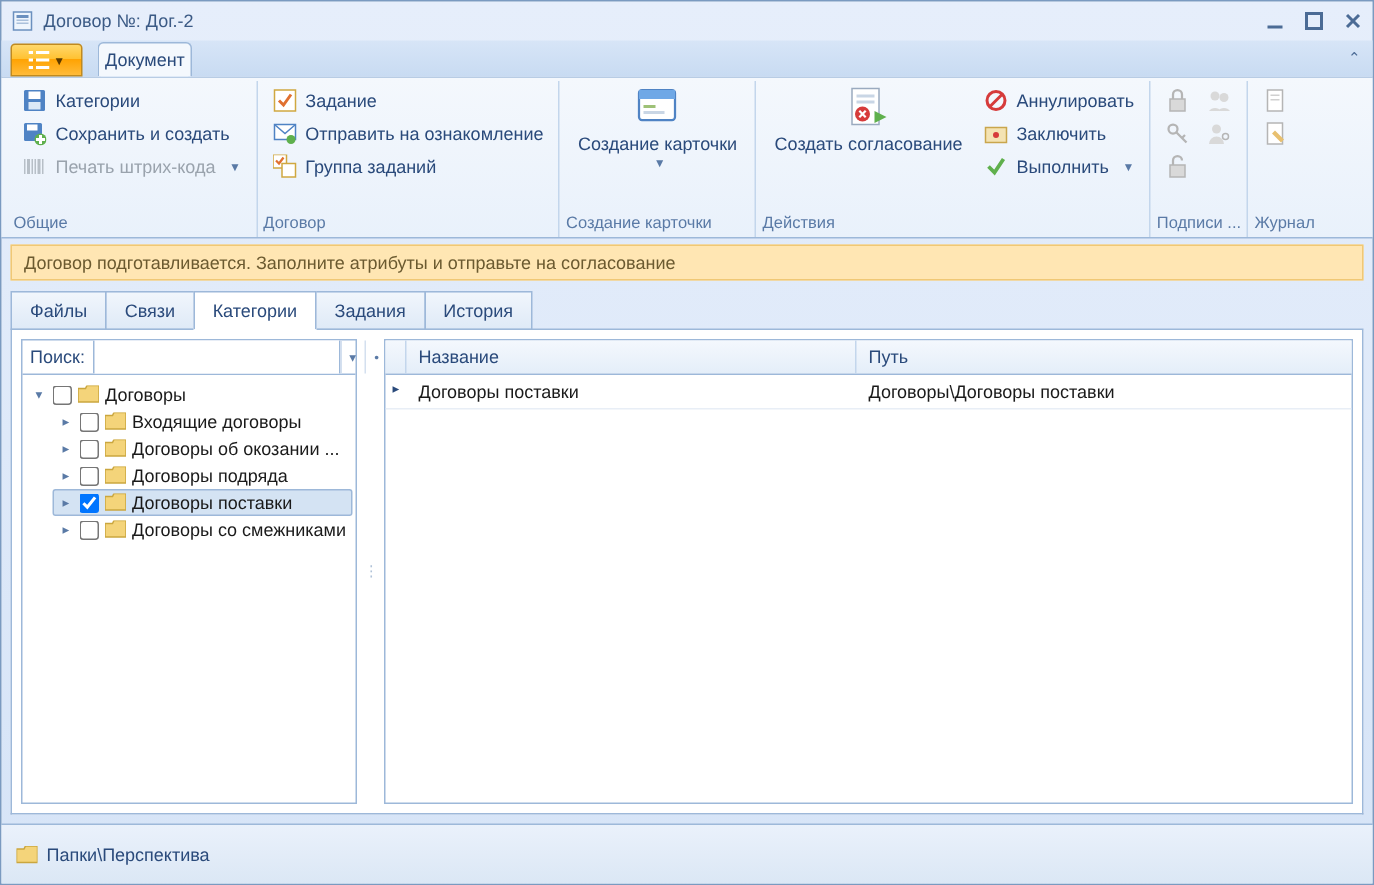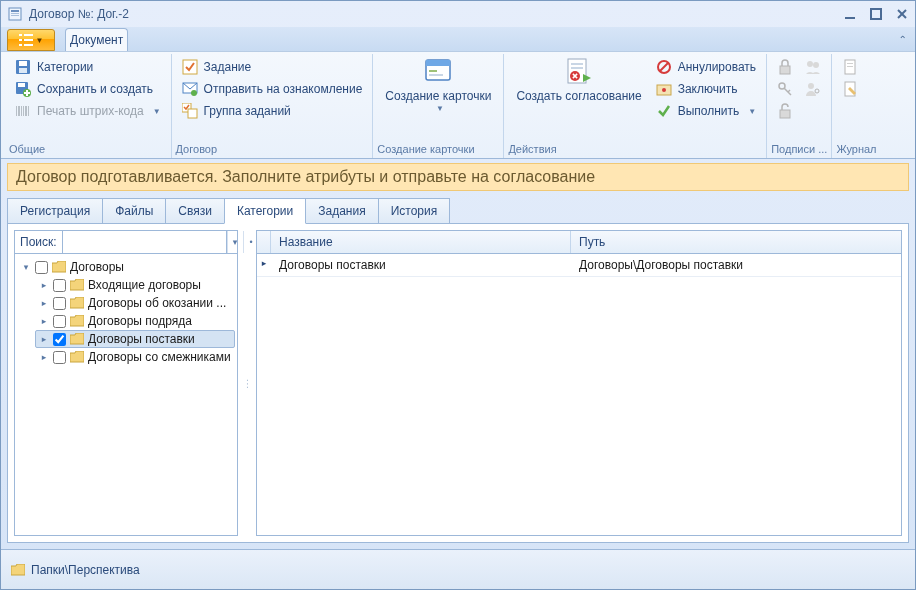--- a/index.html
+++ b/index.html
@@ -110,21 +110,21 @@
   .rbtn-l.disabled { color: #9aa3ad; }
   .rbtn-l .licon { width: 32px; height: 32px; display: flex; align-items: center; justify-content: center; margin-bottom: 2px; }
   .dd-arrow { font-size: 8px; color: #5a7aa6; margin-left: 3px;}
   
   .status-strip {
     background: #ffe6b3;
     border: 1px solid #f0c875;
     margin: 4px 6px 0 6px;
     padding: 4px 8px;
     color: #6b5a30;
-    font-size: 16px;
+    font-size: 12px;
   }
   
   .content-tabs {
     display: flex;
     margin: 6px 6px 0 6px;
     border-bottom: 1px solid #9db8d9;
     gap: 0;
   }
   .ctab {
     padding: 5px 12px;
@@ -517,21 +517,20 @@
         </div>
       </div>
       <div class="ribbon-group-label">Журнал</div>
     </div>
 
   </div>
 
   <div class="status-strip">Договор подготавливается. Заполните атрибуты и отправьте на согласование</div>
 
   <div class="content-tabs">
-    <div class="ctab">Регистрация</div>
     <div class="ctab">Файлы</div>
     <div class="ctab">Связи</div>
     <div class="ctab active">Категории</div>
     <div class="ctab">Задания</div>
     <div class="ctab">История</div>
   </div>
 
   <div class="content-body">
 
     <div class="left-pane">

